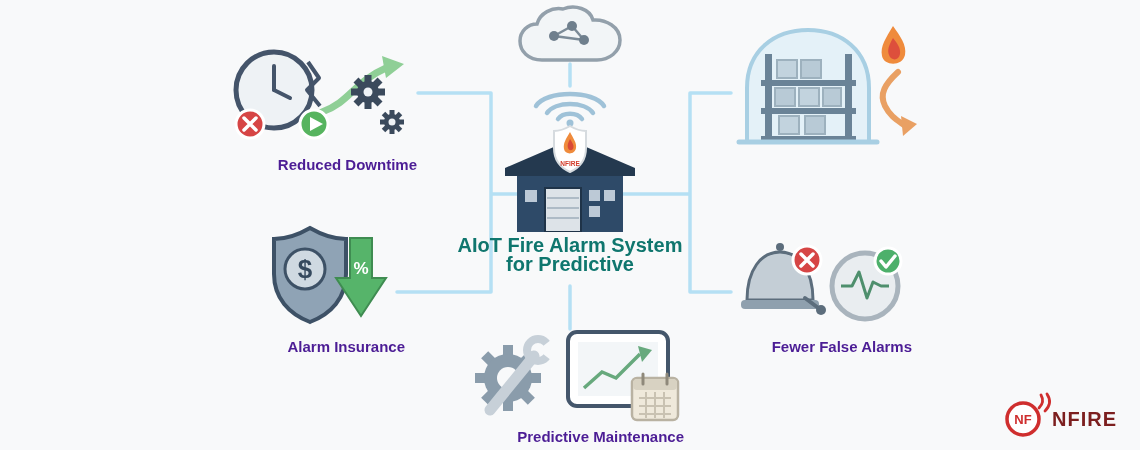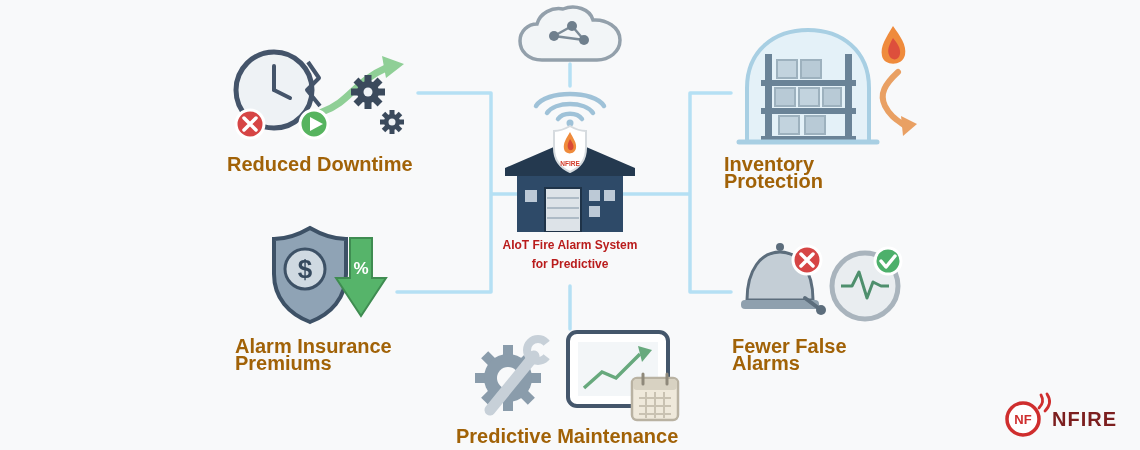--- a/index.html
+++ b/index.html
@@ -1,21 +1,21 @@
 <!DOCTYPE html>
 <html><head>
 <meta charset="utf-8">
 <style>
   * { margin:0; padding:0; box-sizing:border-box; }
   html,body { background:#ffffff; }
   body { font-family:"Liberation Sans","DejaVu Sans",sans-serif; }
   .canvas { position:relative; width:1140px; height:450px; background:#f8f9fa; overflow:hidden; }
   .abs { position:absolute; }
-  .label { font-weight:bold; font-size:20px; color:#a16207; text-align:left; line-height:17px; }
-  .title { font-weight:bold; font-size:12px; color:#b91c1c; text-align:center; line-height:19px; }
+  .label { font-weight:bold; font-size:15px; color:#4c1d95; text-align:right; line-height:17px; }
+  .title { font-weight:bold; font-size:20px; color:#0f766e; text-align:center; line-height:19px; }
   .icon-box svg, .full svg { display:block; width:100%; height:100%; }
   svg text { font-family:"Liberation Sans","DejaVu Sans",sans-serif; }
 </style>
 </head>
 <body>
 
 <div class="canvas">
 
   <div class="abs full" style="left:0;top:0;width:1140px;height:450px;">
     <svg viewBox="0 0 1140 450">
@@ -123,21 +123,20 @@
     <svg viewBox="0 0 135 112">
       <path d="M52 6 C64 13 78 17 88 17 L88 52 C88 76 73 92 52 100 C31 92 16 76 16 52 L16 17 C26 17 40 13 52 6 Z" fill="#8fa3b5" stroke="#3d5166" stroke-width="4"></path>
       <circle cx="47" cy="47" r="20" fill="#cfd9e1" stroke="#3d5166" stroke-width="3"></circle>
       <text x="47" y="56" text-anchor="middle" font-size="26" font-weight="bold" fill="#35495e">$</text>
       <polygon points="92,16 114,16 114,56 128,56 103,94 78,56 92,56" fill="#56b46a" stroke="#3f8c51" stroke-width="2"></polygon>
       <text x="103" y="52" text-anchor="middle" font-size="17" font-weight="bold" fill="#ffffff">%</text>
     </svg>
   </div>
   <div class="abs label" style="left:235px;top:338px;width:170px;">
     <div>Alarm Insurance</div>
-    <div>Premiums</div>
   </div>
 
   <div class="abs icon-box" style="left:733px;top:20px;width:190px;height:132px;">
     <svg viewBox="0 0 190 132">
       <g>
         <rect x="32" y="34" width="7" height="88" fill="#3d5166"></rect>
         <rect x="112" y="34" width="7" height="88" fill="#3d5166"></rect>
         <rect x="28" y="60" width="95" height="6" fill="#3d5166"></rect>
         <rect x="28" y="88" width="95" height="6" fill="#3d5166"></rect>
         <rect x="28" y="116" width="95" height="6" fill="#3d5166"></rect>
@@ -150,21 +149,20 @@
         <rect x="72" y="96" width="20" height="18" fill="#b4bec7" stroke="#8b97a2" stroke-width="2"></rect>
       </g>
       <path d="M14 122 L14 68 C14 30 42 10 75 10 C108 10 136 30 136 68 L136 122" fill="rgba(191,227,243,0.35)" stroke="#a8cfe3" stroke-width="4"></path>
       <line x1="6" y1="122" x2="144" y2="122" stroke="#a8cfe3" stroke-width="5" stroke-linecap="round"></line>
       <path d="M160 6 C153 18 147 26 149 36 C151 46 169 47 172 35 C174 25 167 16 160 6 Z" fill="#ef8b3c"></path>
       <path d="M160 18 C156 25 154 30 156 35 C158 41 166 41 167 34 C168 28 164 23 160 18 Z" fill="#dd4f3c"></path>
       <path d="M165 52 C152 64 146 74 152 86 C157 96 164 100 171 105" fill="none" stroke="#e9a063" stroke-width="6" stroke-linecap="round"></path>
       <polygon points="168,96 184,104 170,116" fill="#e9a063"></polygon>
     </svg>
   </div>
-  <div class="abs label" style="left:724px;top:156px;width:180px;">Inventory Protection</div>
 
   <div class="abs icon-box" style="left:733px;top:228px;width:180px;height:100px;">
     <svg viewBox="0 0 180 100">
       <path d="M14 72 C14 42 28 24 47 24 C66 24 80 42 80 72 Z" fill="#c4ced6" stroke="#5c6d7c" stroke-width="3"></path>
       <rect x="8" y="72" width="78" height="9" rx="4" fill="#8fa0ae"></rect>
       <circle cx="47" cy="19" r="4" fill="#5c6d7c"></circle>
       <line x1="72" y1="70" x2="84" y2="79" stroke="#5c6d7c" stroke-width="4" stroke-linecap="round"></line>
       <circle cx="88" cy="82" r="5" fill="#5c6d7c"></circle>
       <circle cx="74" cy="32" r="14" fill="#d64545" stroke="#ffffff" stroke-width="3"></circle>
       <path d="M68 26 L80 38 M80 26 L68 38" stroke="#ffffff" stroke-width="3.5" stroke-linecap="round"></path>

